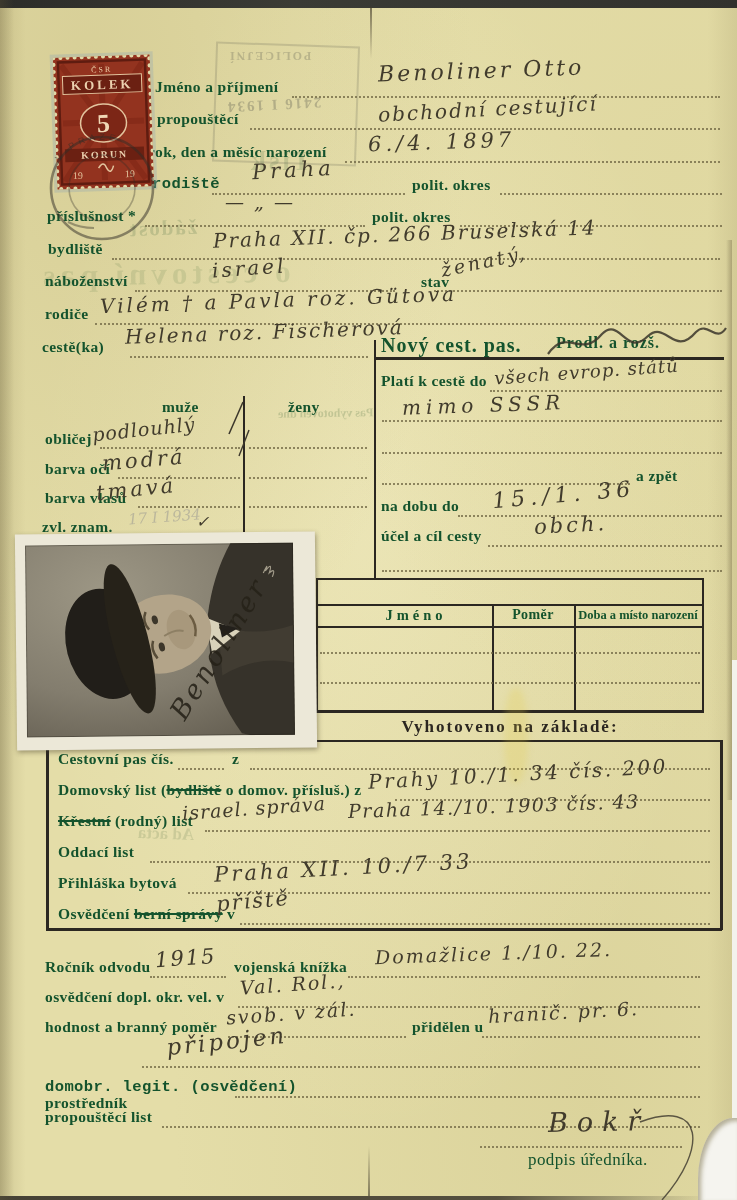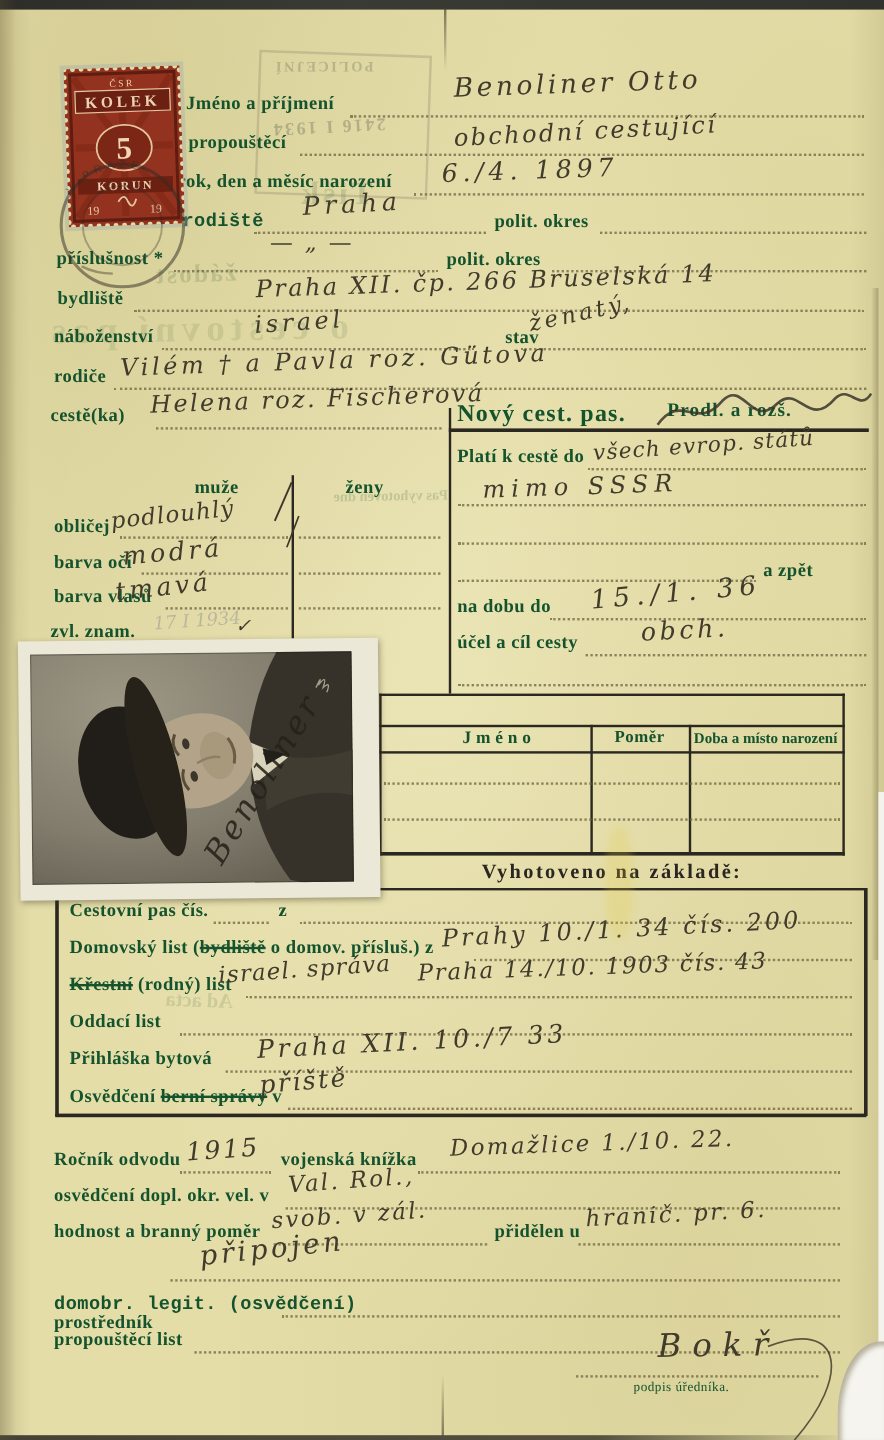--- a/index.html
+++ b/index.html
@@ -216,21 +216,21 @@
   <div class="hw" style="left:166px;top:1028px;font-size:23px;letter-spacing:3px;transform:rotate(-6deg);">připojen</div>
 
   <div class="lbl" style="left:45px;top:1078px;font-family:Liberation Mono, monospace;">domobr. legit. (osvědčení)</div>
   <div class="dot" style="left:235px;top:1096px;width:465px;"></div>
 
   <div class="lbl" style="left:45px;top:1108px;">propouštěcí list</div>
   <div class="dot" style="left:162px;top:1126px;width:538px;"></div>
 
   <div class="hw" style="left:548px;top:1106px;font-size:27px;letter-spacing:9px;transform:rotate(-1deg);">Bokř</div>
   <div class="dot" style="left:480px;top:1146px;width:202px;"></div>
-  <div class="lbl" style="left:528px;top:1150px;font-size:11px;font-weight:400;">podpis úředníka.</div>
+  <div class="lbl" style="left:528px;top:1150px;font-size:17px;font-weight:400;">podpis úředníka.</div>
   <svg class="edge" style="left:490px;top:1100px;" width="247" height="100" viewBox="0 0 247 100">
     <path d="M150,22 C214,-2 218,48 172,100" stroke="#3a352a" stroke-width="1.4" fill="none" opacity=".8"></path>
   </svg>
 
   <div style="position:absolute;left:16px;top:533px;width:300px;height:216px;background:#ece8d8;
               box-shadow:1px 2px 5px rgba(60,52,30,.45);transform:rotate(-0.6deg);">
     <svg style="position:absolute;left:10px;top:11px;" width="268" height="192" viewBox="0 0 268 192">
       <defs>
         <radialGradient id="pbg" cx="30%" cy="25%" r="90%">
           <stop offset="0%" stop-color="#9d9785"></stop>

